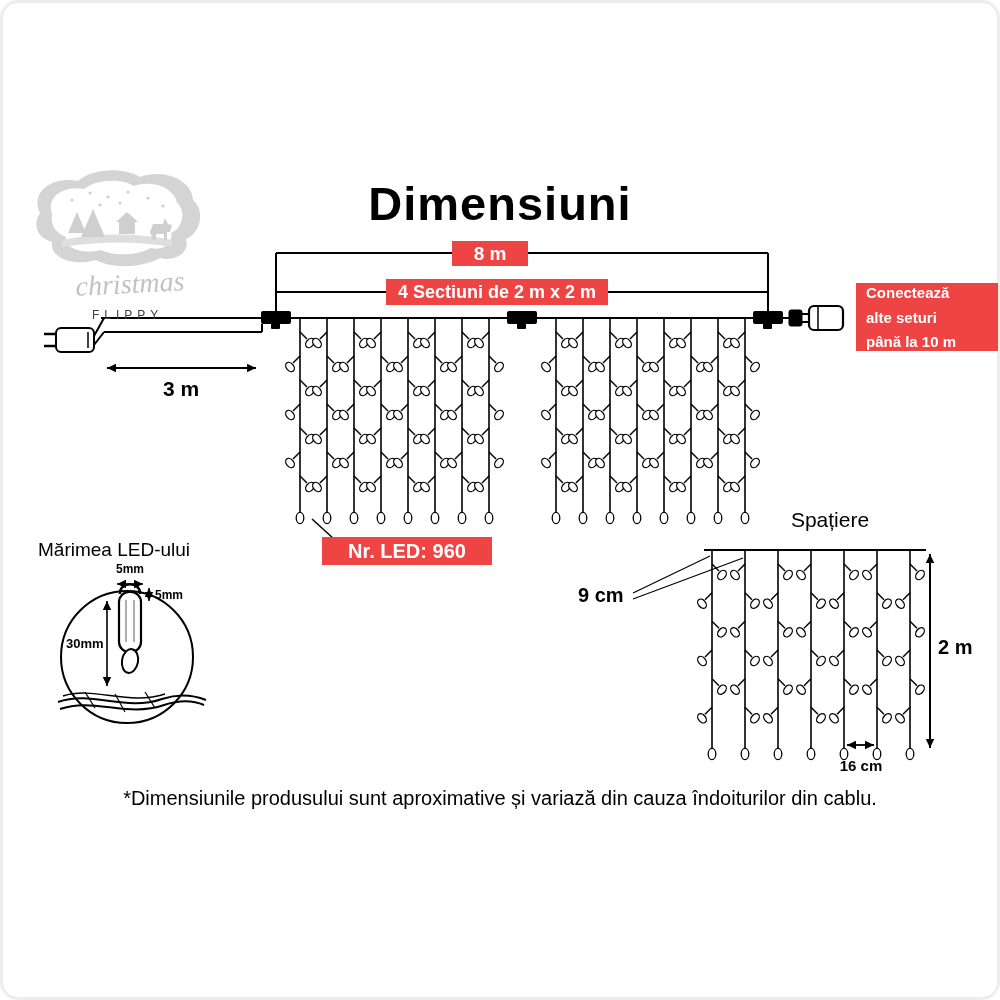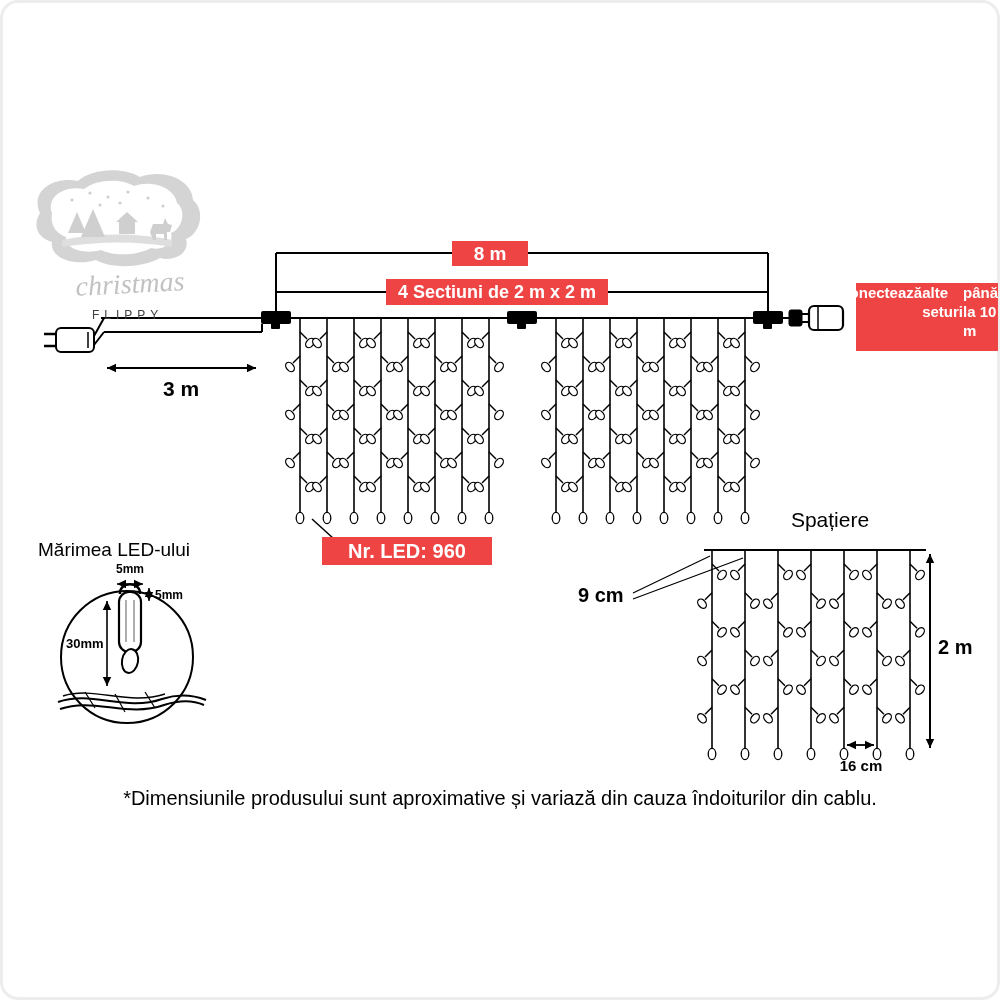--- a/index.html
+++ b/index.html
@@ -3,21 +3,21 @@
 <meta charset="utf-8">
 <style>
   html,body{margin:0;padding:0;background:#fff;}
   body{width:1000px;height:1000px;font-family:"Liberation Sans",sans-serif;color:#000;}
   .stage{position:relative;width:1000px;height:1000px;overflow:hidden;background:#fff;
          border-radius:18px;box-shadow:inset 0 0 0 3px #ededed;}
   svg{position:absolute;left:0;top:0;}
   .abs{position:absolute;}
   .blackbox{position:absolute;background:#ef4444;color:#fff;display:flex;
             align-items:center;justify-content:center;font-weight:bold;}
-  .col{flex-direction:row;justify-content:flex-end;}
+  .col{flex-direction:column;justify-content:space-between;}
   .title{font-weight:bold;font-size:47px;letter-spacing:1px;text-align:center;width:100%;}
   .bold{font-weight:bold;}
 </style>
 </head>
 <body>
 
 <div class="stage">
 
   <svg id="art" width="1000" height="1000" viewBox="0 0 1000 1000">
 
@@ -478,20 +478,21 @@
         <polygon points="143,584 134,579.8 134,588.2" fill="#000"></polygon>
         <line x1="149" y1="588" x2="149" y2="601" stroke="#000" stroke-width="1.4"></line>
         <polygon points="149,588 144.8,597 153.2,597" fill="#000"></polygon>
         <polygon points="149,601 153.2,592 144.8,592" fill="#000"></polygon>
         <line x1="107" y1="601" x2="107" y2="686" stroke="#000" stroke-width="1.6"></line>
         <polygon points="107,601 102.8,610 111.2,610" fill="#000"></polygon>
         <polygon points="107,686 111.2,677 102.8,677" fill="#000"></polygon>
       </g>
   </svg>
 
+  <div class="abs title" style="left:0;top:176px;">Dimensiuni</div>
 
   <div class="abs" style="left:92px;top:260px;width:106px;font-size:12px;letter-spacing:5px;color:#404040;margin-top:48px;">FLIPPY</div>
   <div class="abs" style="left:52px;top:268px;width:156px;text-align:center;font-size:28px;font-family:'Liberation Serif',serif;font-style:italic;color:#c2c2c2;transform:rotate(-3deg);">christmas</div>
 
   <div class="blackbox" style="left:452px;top:241px;width:76px;height:25px;font-size:19px;">8 m</div>
 
   <div class="blackbox" style="left:386px;top:279px;width:222px;height:26px;font-size:18px;">4  Sectiuni de  2 m x 2 m</div>
 
   <div class="blackbox col" style="left:856px;top:283px;width:132px;height:68px;font-size:15px;line-height:19px;align-items:flex-start;padding-left:10px;">
     <span>Conectează</span>

